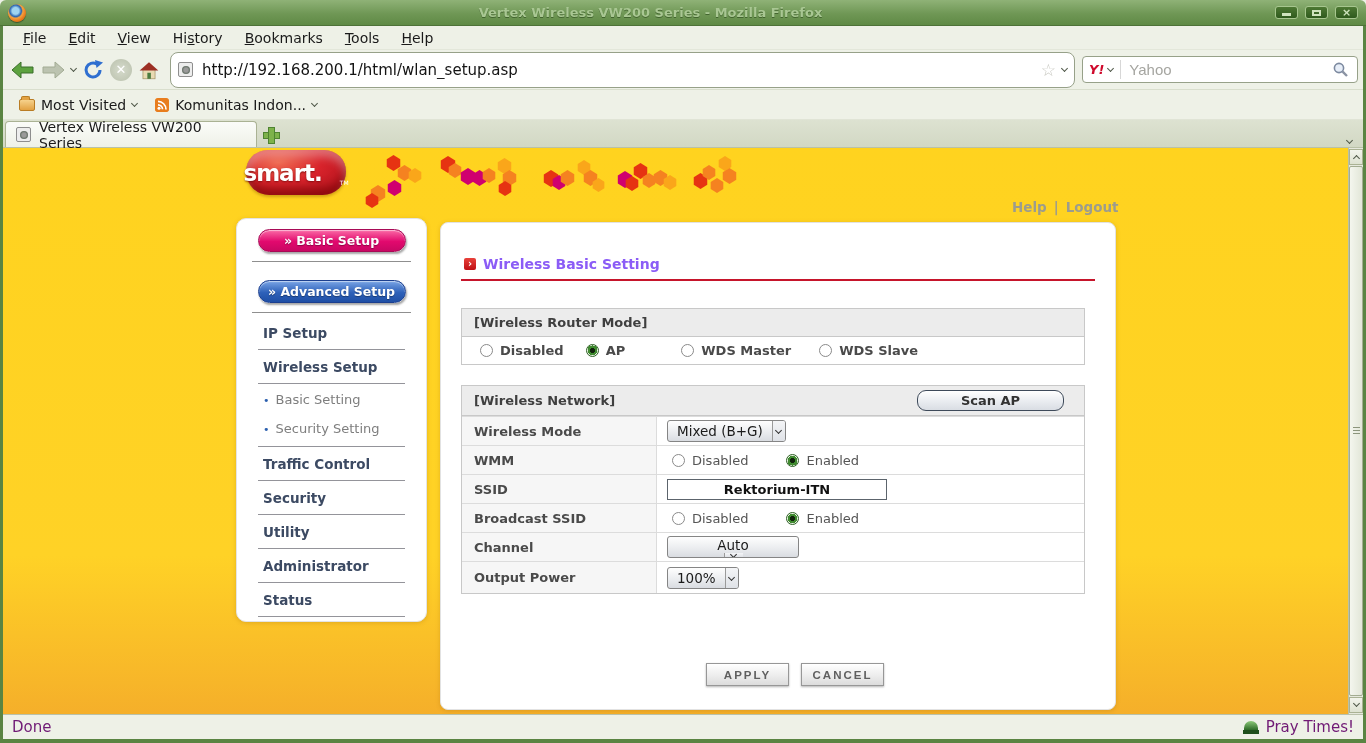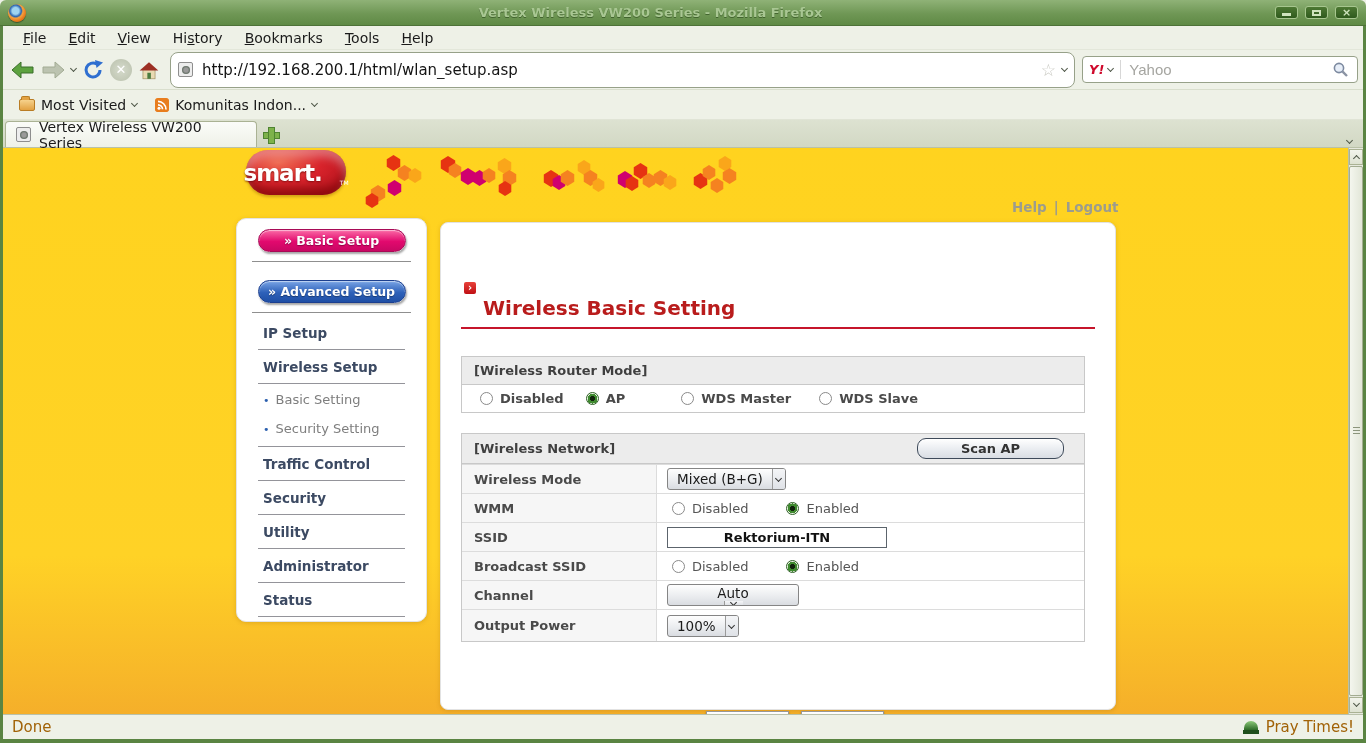--- a/index.html
+++ b/index.html
@@ -68,21 +68,21 @@
   .side-div{border-top:1px solid #8f8f8f;margin:9px 15px 0 15px;}
   .side-list{margin-top:3px;}
   .side-item{margin:0 21px;padding:9px 0 8px 5px;font-weight:bold;color:#3c4a63;font-size:13.5px;border-bottom:1px solid #94949a;cursor:pointer;}
   .side-sub{margin:0 21px;padding:8px 0 6px 5px;color:#7e7e7e;font-size:13px;cursor:pointer;}
   .side-sub .blt{color:#2b5fae;margin-right:6px;font-size:11px;}
   .side-sub.divided{border-bottom:1px solid #94949a;padding-bottom:10px;}
 
   .main-panel{position:absolute;left:440px;top:74px;width:676px;height:488px;background:#fff;border:1px solid #e2e2e2;border-radius:8px;box-shadow:0 1px 4px rgba(150,95,0,.25);}
   .pg-title{display:flex;align-items:center;gap:7px;margin:33px 20px 0 23px;}
   .red-sq{width:12px;height:12px;background:linear-gradient(#e8413a,#bf0f14);border-radius:2px;color:#fff;font-size:10px;font-weight:bold;display:flex;align-items:center;justify-content:center;line-height:10px;}
-  .pg-title .txt{color:#b91c1c;font-weight:bold;font-size:20px;margin-top:40px;}
+  .pg-title .txt{color:#8b5cf6;font-weight:bold;font-size:14px;}
   .red-hr{border:none;border-top:2px solid #c6152b;margin:7px 20px 0 20px;}
 
   .tbl{margin:27px 30px 0 20px;border:1px solid #c8c8c8;font-size:13px;}
   .tbl-head{height:28px;background:#ececec;border-bottom:1px solid #c8c8c8;display:flex;align-items:center;justify-content:space-between;padding-left:12px;font-weight:bold;color:#3f3f3f;}
   .tbl2-head{height:30px;}
   .radio{width:13px;height:13px;border-radius:50%;border:1px solid #8a8a8a;background:#fff;flex:none;cursor:pointer;}
   .radio[data-checked="true"]{border:1px solid #2e5f26;background:radial-gradient(circle,#10230c 0 2.6px,#3f8a2f 2.6px 5px,#e8f2e2 5px);}
   .rlabel{margin-left:7px;color:#4a4a4a;font-weight:bold;}
   .rlabel.normal{font-weight:normal;color:#555;}
   .t1-row{height:27px;display:flex;align-items:center;background:#fff;}
@@ -109,21 +109,21 @@
   
   .scrollbar{position:absolute;top:0;right:3px;width:15px;height:566px;background:#e6e9dd;border-left:1px solid #b9c1a8;}
   .sb-btn{position:absolute;left:0;width:14px;height:16px;background:linear-gradient(#f2f4ec,#dde2d1);border:1px solid #aab294;display:flex;align-items:center;justify-content:center;cursor:pointer;}
   .sb-up{top:1px;}
   .sb-down{bottom:1px;}
   .sb-thumb{position:absolute;left:0;top:18px;width:14px;height:530px;background:linear-gradient(90deg,#f4f6ee,#e2e6d8);border:1px solid #a3ac91;border-radius:2px;cursor:grab;}
   .grip{position:absolute;left:3px;top:50%;width:7px;margin-top:-4px;}
   .grip i{display:block;height:1px;background:#8c957c;margin-bottom:2px;}
 
   
-  .statusbar{height:25px;background:#eef1e7;border-top:1px solid #b9c1aa;display:flex;align-items:center;padding:0 12px;font-size:15px;color:#a16207;}
+  .statusbar{height:25px;background:#eef1e7;border-top:1px solid #b9c1aa;display:flex;align-items:center;padding:0 12px;font-size:15px;color:#701a75;}
   .sb-spacer{flex:1;}
   .pray{display:flex;align-items:center;gap:7px;cursor:pointer;}
   .dome-ic{width:16px;height:13px;position:relative;}
   .dome-ic::before{content:"";position:absolute;left:1px;top:0;width:14px;height:9px;border-radius:7px 7px 0 0;background:linear-gradient(#8cc979,#2e6b28);}
   .dome-ic::after{content:"";position:absolute;left:0;bottom:0;width:16px;height:4px;background:#1f4f1d;}
   .bottom-strip{height:4px;background:#5a8442;}
   .edge{position:absolute;top:26px;bottom:0;width:3px;background:#5a8442;z-index:60;}
   .edge.left{left:0;} .edge.right{right:0;}
 </style>
 </head>

